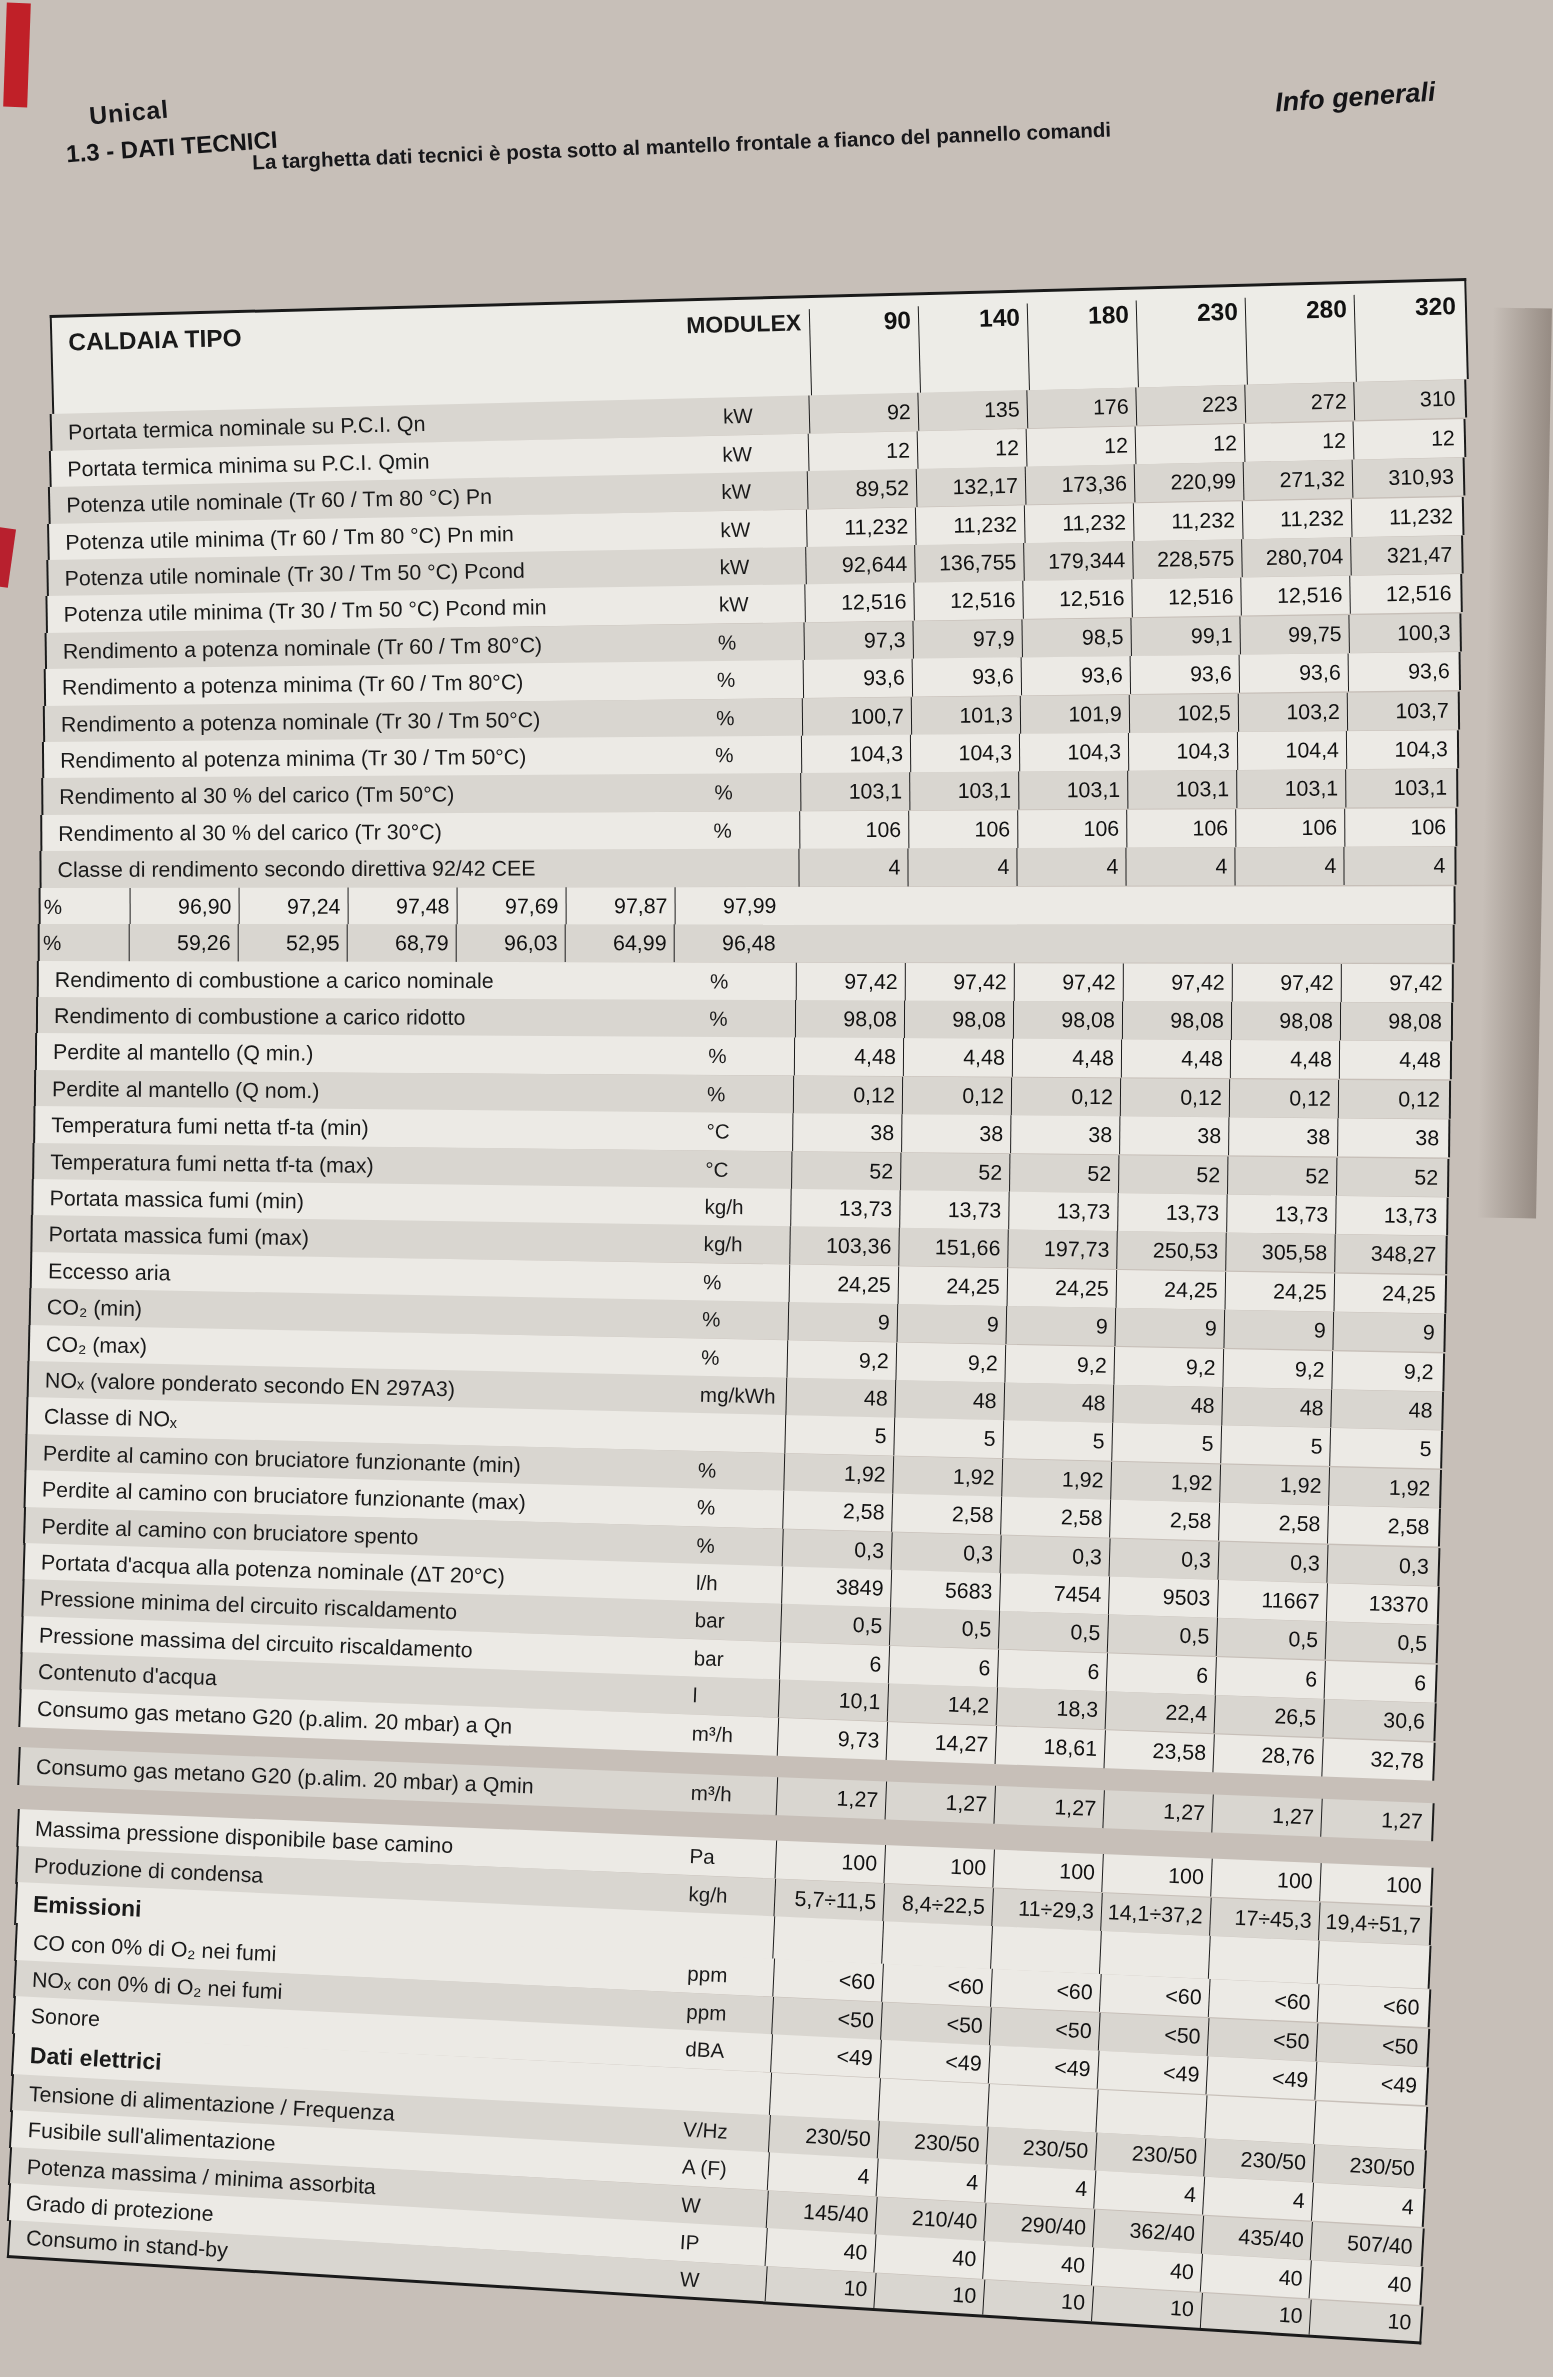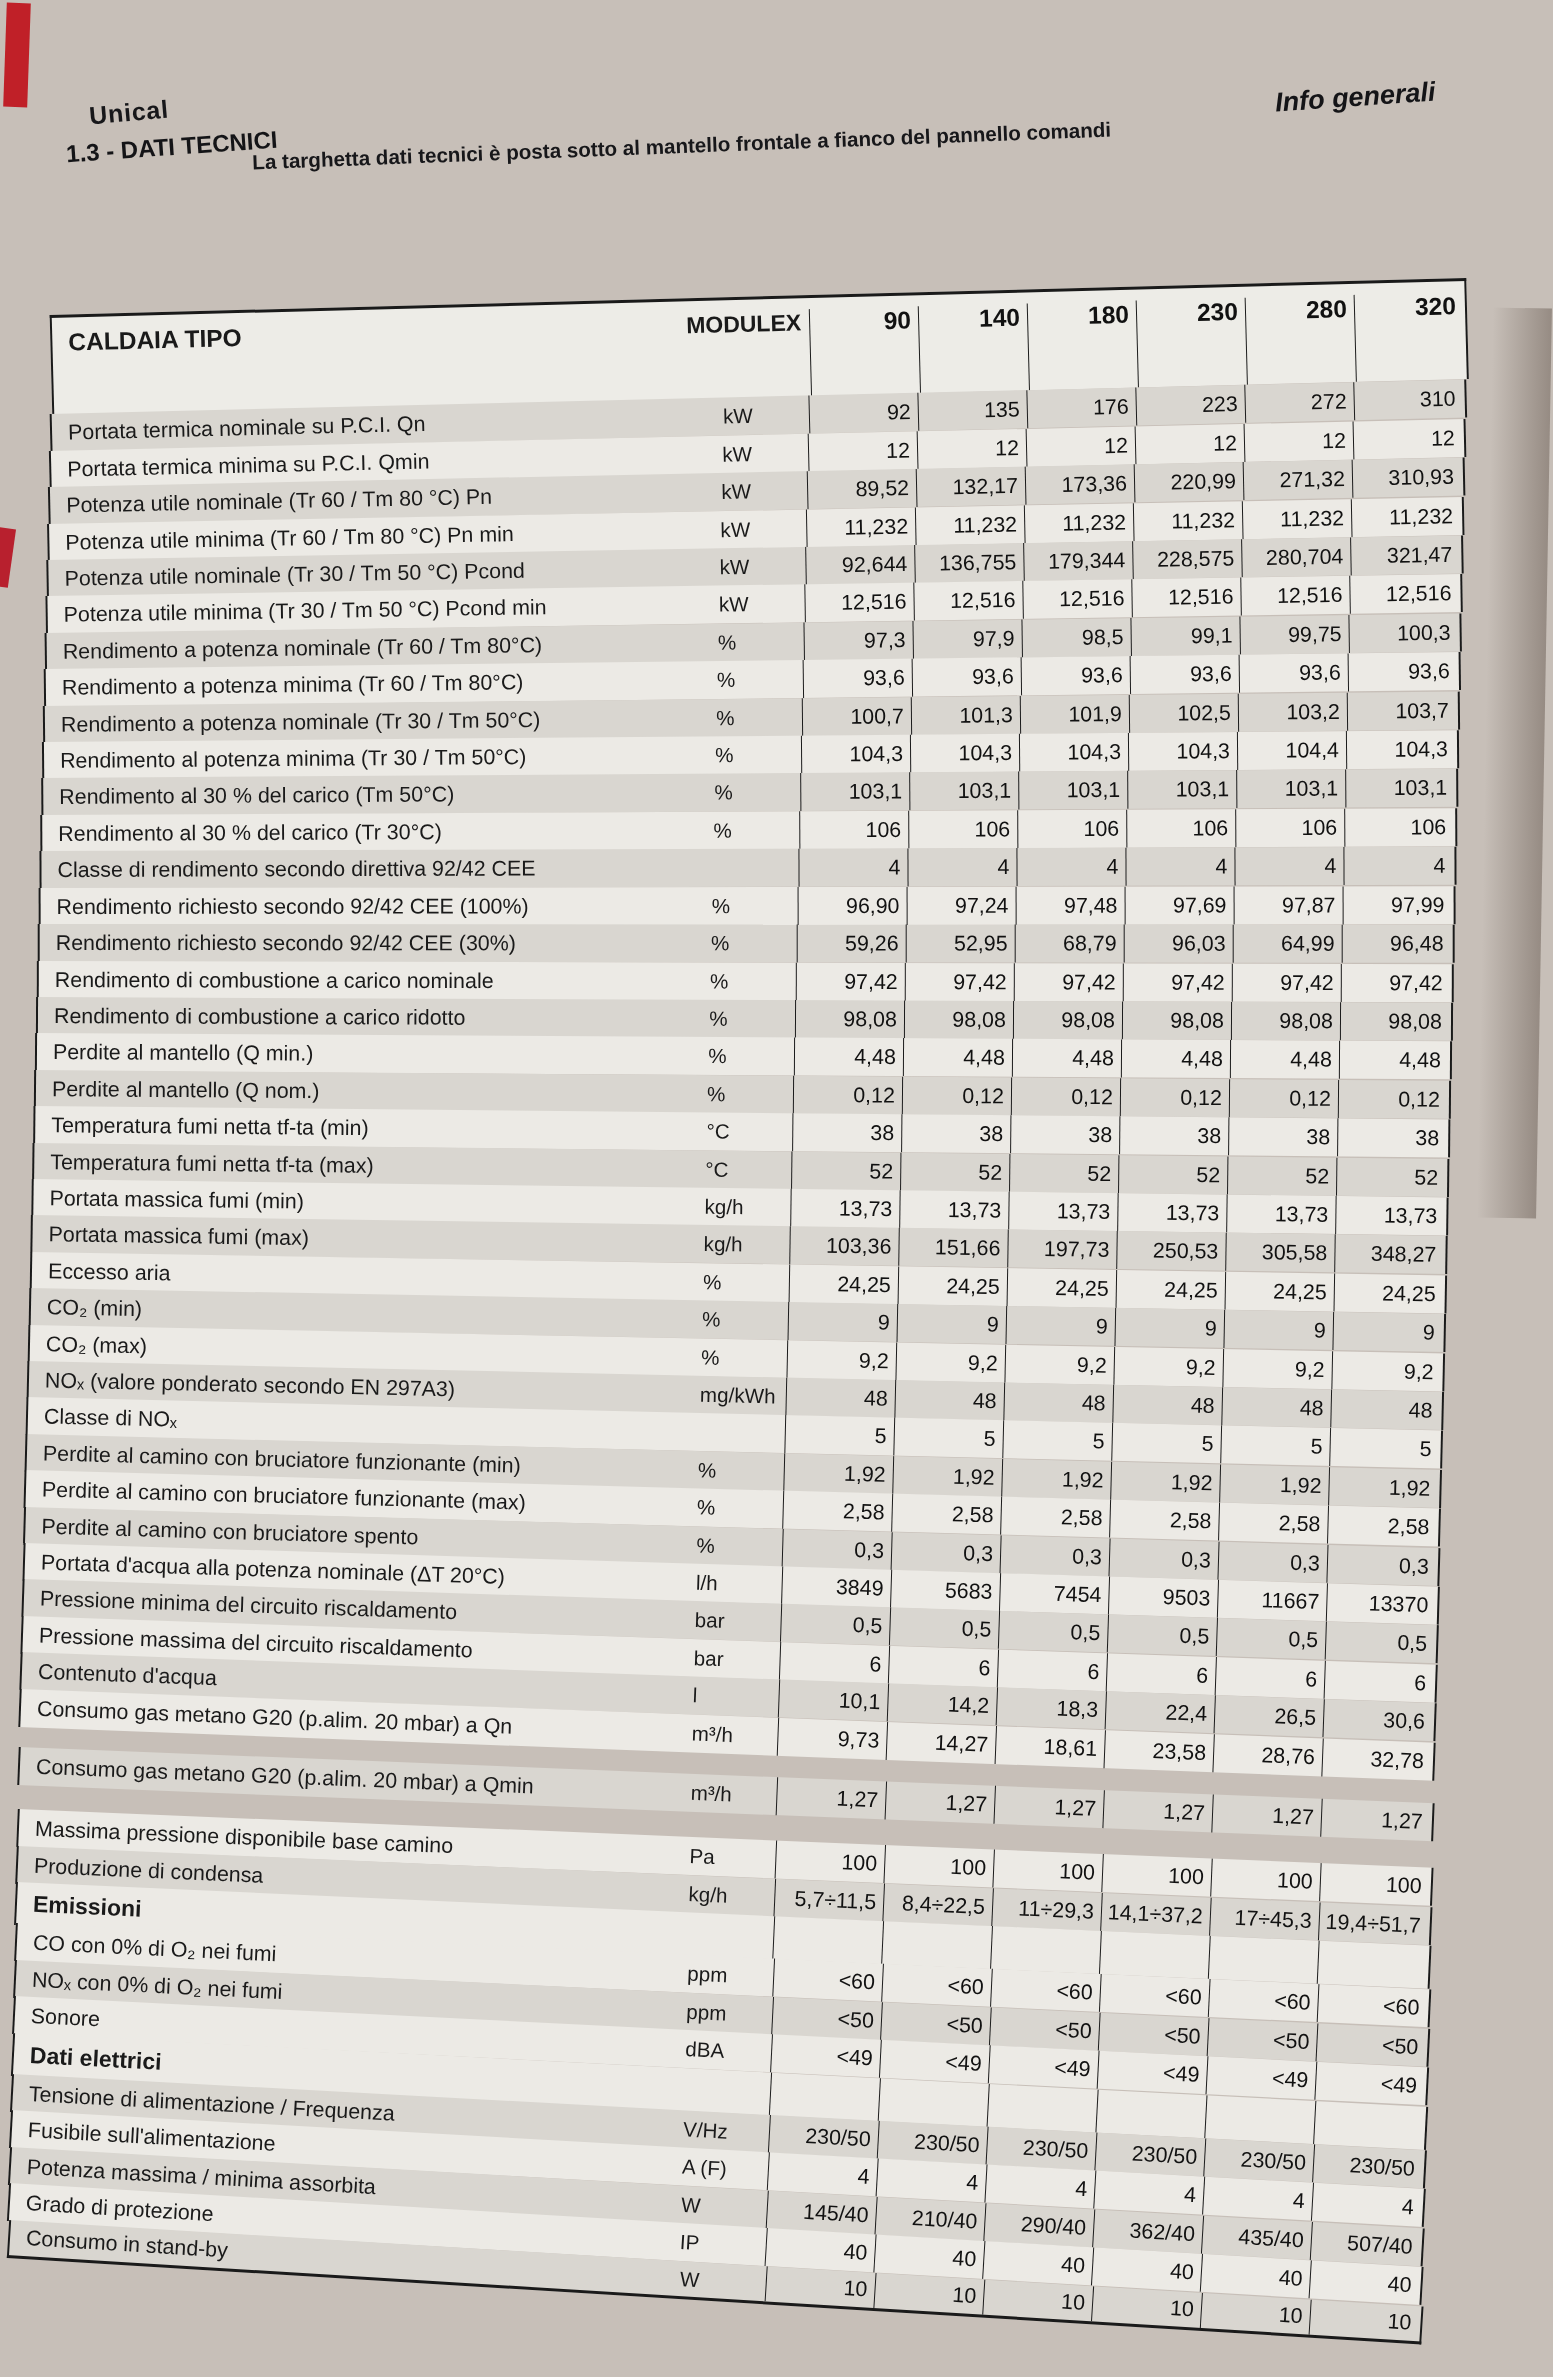--- a/index.html
+++ b/index.html
@@ -225,35 +225,29 @@
         </div>
         <div class="c-unit"></div>
         <div class="c-val">4</div>
         <div class="c-val">4</div>
         <div class="c-val">4</div>
         <div class="c-val">4</div>
         <div class="c-val">4</div>
         <div class="c-val">4</div>
       </div>
       <div class="t-row" style="transform: translateX(-12.4px) rotate(-0.071deg);">
-        <div class="c-label">
-          <span>Rendimento richiesto secondo 92/42 CEE (100%)</span>
-        </div>
         <div class="c-unit">%</div>
         <div class="c-val">96,90</div>
         <div class="c-val">97,24</div>
         <div class="c-val">97,48</div>
         <div class="c-val">97,69</div>
         <div class="c-val">97,87</div>
         <div class="c-val">97,99</div>
       </div>
       <div class="t-row band" style="transform: translateX(-13.3px) rotate(0.031deg);">
-        <div class="c-label">
-          <span>Rendimento richiesto secondo 92/42 CEE (30%)</span>
-        </div>
         <div class="c-unit">%</div>
         <div class="c-val">59,26</div>
         <div class="c-val">52,95</div>
         <div class="c-val">68,79</div>
         <div class="c-val">96,03</div>
         <div class="c-val">64,99</div>
         <div class="c-val">96,48</div>
       </div>
       <div class="t-row" style="transform: translateX(-14.2px) rotate(0.133deg);">
         <div class="c-label">

